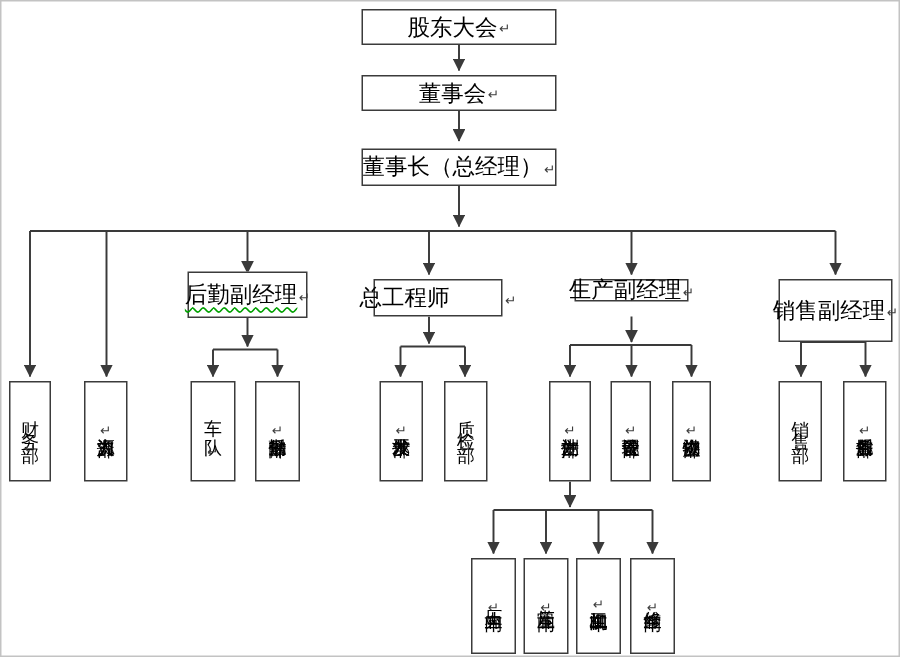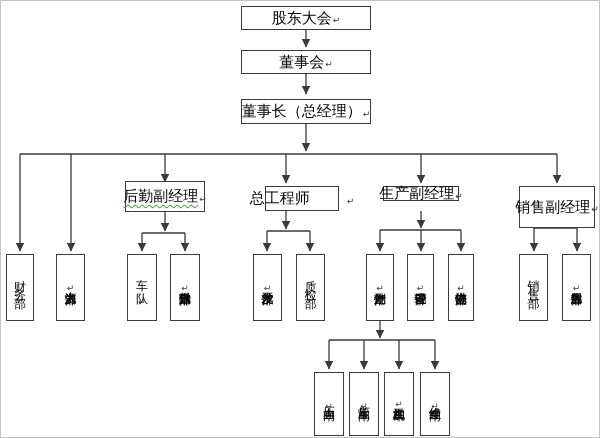--- a/index.html
+++ b/index.html
@@ -97,21 +97,21 @@
   </div>
   <div class="node hnode" style="left:240px;top:98px;width:130px;height:25px;">
     <span class="lbl">董事长（总经理）</span>
     <span class="pmark">↵</span>
   </div>
 
   <div class="node hnode" style="left:124px;top:180px;width:80px;height:31px;">
     <span class="lbl grammar">后勤副经理</span>
     <span class="pmark">↵</span>
   </div>
-  <div class="node hnode" style="left:264px;top:185px;width:74px;height:25px;gap:36px;">
+  <div class="node hnode" style="left:248px;top:185px;width:86px;height:25px;gap:36px;">
     <span class="lbl">总工程师</span>
     <span class="pmark">↵</span>
   </div>
   <div class="node hnode" style="left:382px;top:185px;width:76px;height:15px;">
     <span class="lbl">生产副经理</span>
     <span class="pmark">↵</span>
   </div>
   <div class="node hnode" style="left:518px;top:185px;width:76px;height:42px;">
     <span class="lbl">销售副经理</span>
     <span class="pmark">↵</span>

